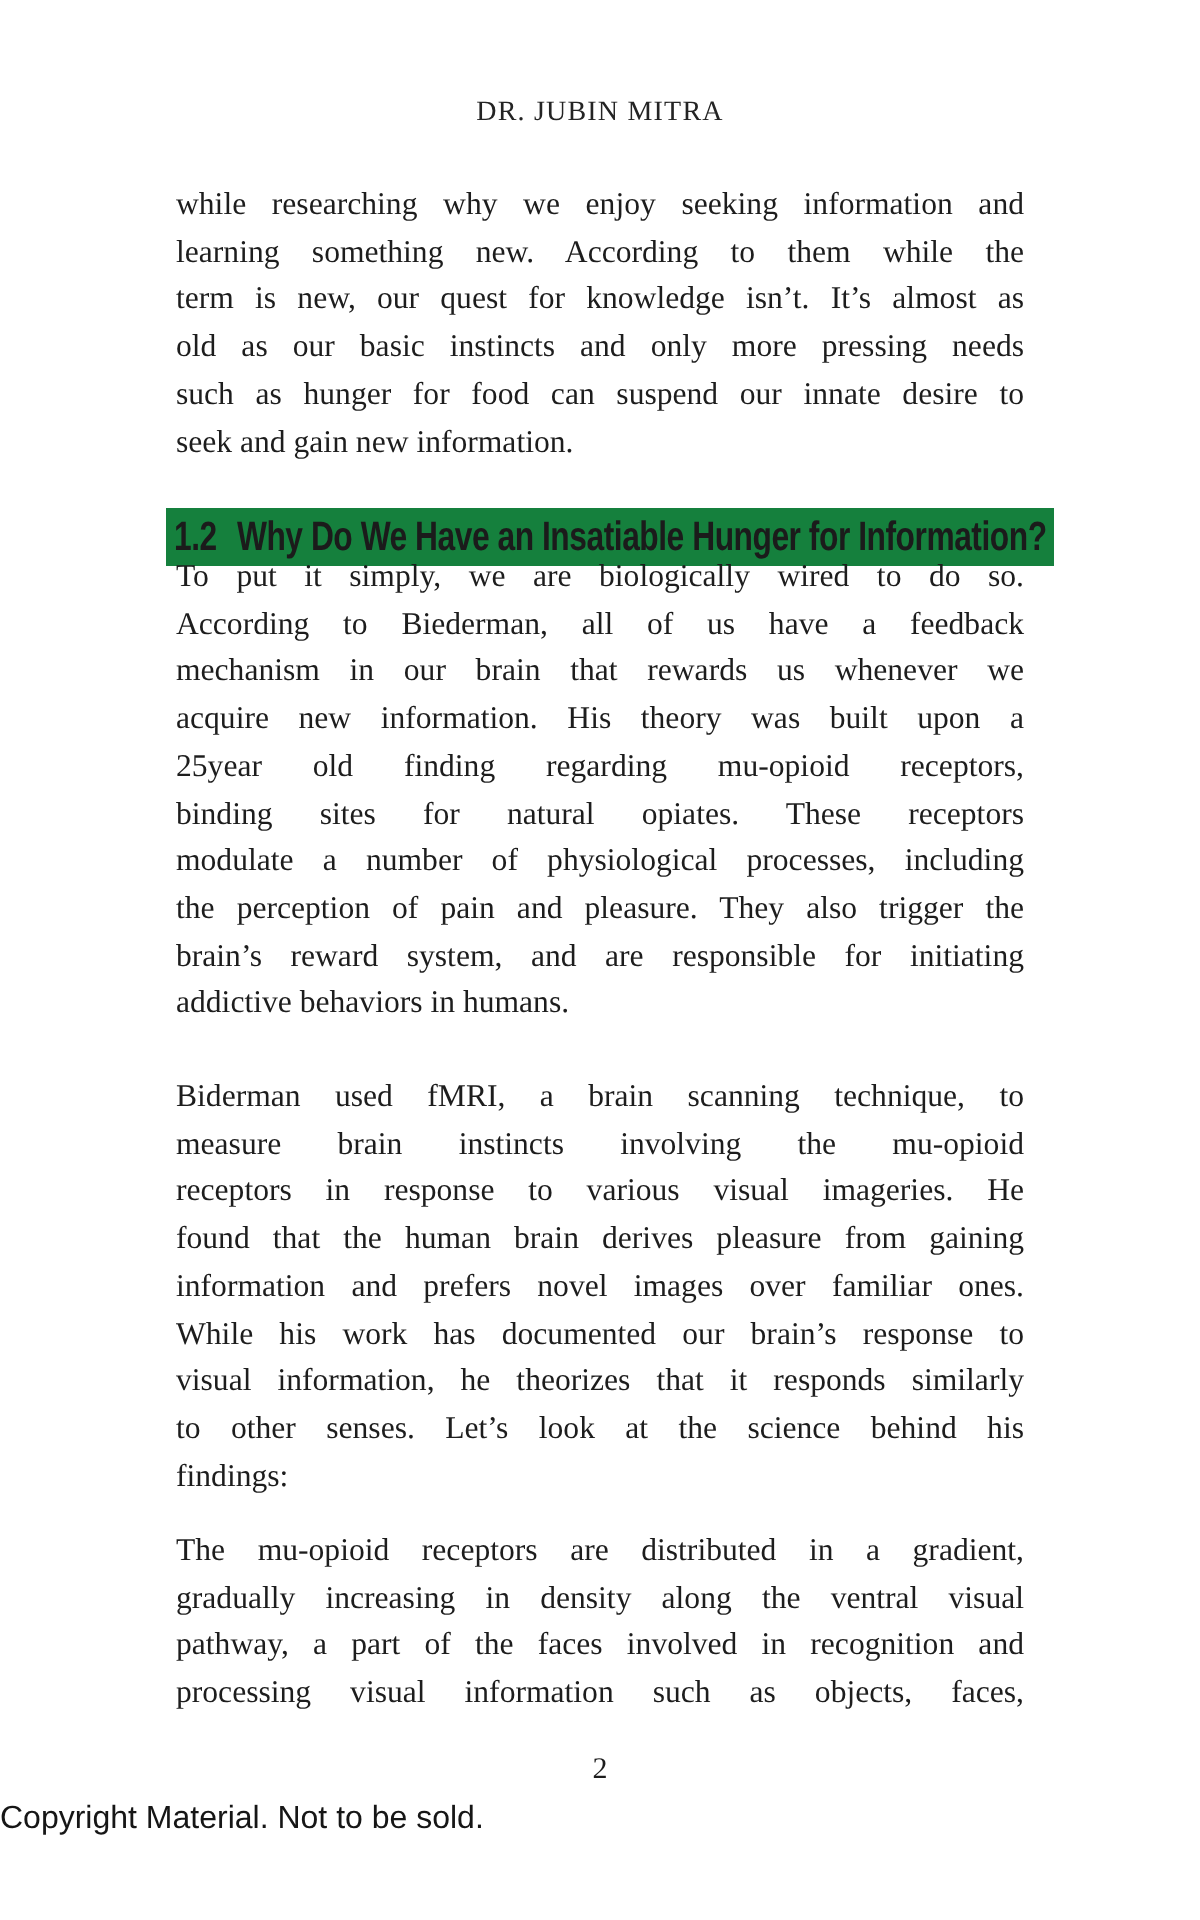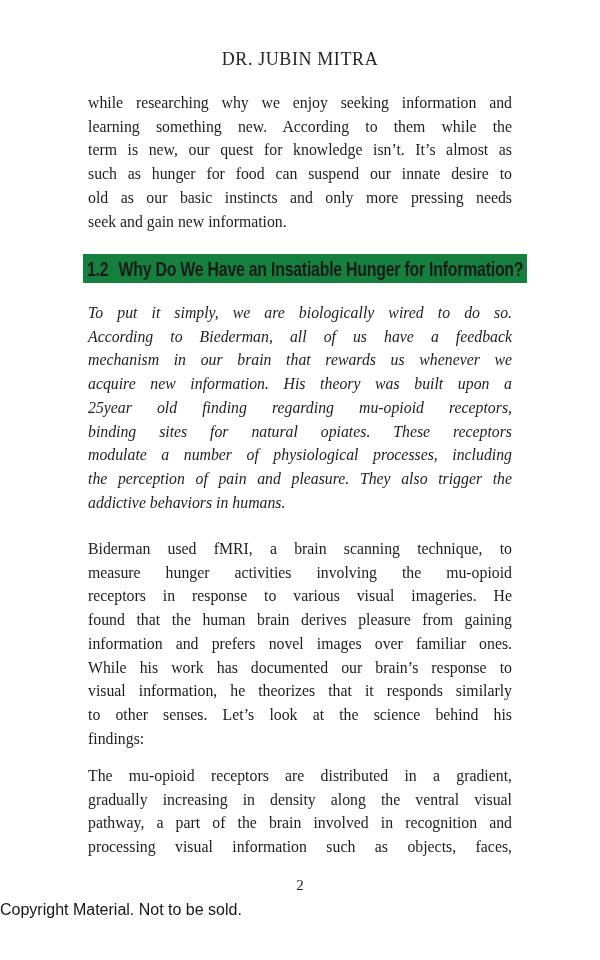--- a/index.html
+++ b/index.html
@@ -11,21 +11,21 @@
     overflow: hidden;
     font-family: "Liberation Serif", serif;
     color: #1d1d1d;
   }
   .running-head {
     position: absolute;
     top: 49px;
     left: 0;
     width: 100%;
     text-align: center;
-    font-size: 18px;
+    font-size: 14px;
     letter-spacing: 0.6px;
     color: #242424;
   }
   .column {
     position: absolute;
     left: 88px;
     top: 0;
     width: 424px;
   }
   .para {
@@ -41,21 +41,21 @@
     text-align-last: justify;
     word-spacing: -1px;
     white-space: normal;
   }
   .para .line.last {
     text-align: left;
     text-align-last: left;
     word-spacing: normal;
   }
   #para-1 { top: 91px; }
-  #para-2 { top: 301px; font-style: italic; }
+  #para-2 { top: 277px; }
   #para-3 { top: 537px; }
   #para-4 { top: 764px; }
   .section-heading {
     position: absolute;
     left: -5px;
     top: 254px;
     width: 444px;
     height: 29px;
     background: #15803d;
     display: flex;
@@ -101,60 +101,61 @@
 <div class="page">
 
   <div class="running-head">DR. JUBIN MITRA</div>
 
   <div class="column">
 
     <div class="para" id="para-1">
         <div class="line">while researching why we enjoy seeking information and</div>
         <div class="line">learning something new. According to them while the</div>
         <div class="line">term is new, our quest for knowledge isn’t. It’s almost as</div>
+        <div class="line">old as our basic instincts and only more pressing needs</div>
         <div class="line">such as hunger for food can suspend our innate desire to</div>
-        <div class="line">old as our basic instincts and only more pressing needs</div>
         <div class="line last">seek and gain new information.</div>
       </div>
 
     <div class="section-heading">
       <span class="heading-inner" style="transform: scaleX(0.774423);">
         <span class="heading-num">1.2</span>
         <span>Why Do We Have an Insatiable Hunger for Information?</span>
       </span>
     </div>
 
     <div class="para" id="para-2">
         <div class="line">To put it simply, we are biologically wired to do so.</div>
         <div class="line">According to Biederman, all of us have a feedback</div>
         <div class="line">mechanism in our brain that rewards us whenever we</div>
         <div class="line">acquire new information. His theory was built upon a</div>
         <div class="line">25year old finding regarding mu-opioid receptors,</div>
         <div class="line">binding sites for natural opiates. These receptors</div>
         <div class="line">modulate a number of physiological processes, including</div>
         <div class="line">the perception of pain and pleasure. They also trigger the</div>
+        <div class="line">brain’s reward system, and are responsible for initiating</div>
         <div class="line last">addictive behaviors in humans.</div>
       </div>
 
     <div class="para" id="para-3">
         <div class="line">Biderman used fMRI, a brain scanning technique, to</div>
-        <div class="line">measure hunger activities involving the mu-opioid</div>
+        <div class="line">measure brain instincts involving the mu-opioid</div>
         <div class="line">receptors in response to various visual imageries. He</div>
         <div class="line">found that the human brain derives pleasure from gaining</div>
         <div class="line">information and prefers novel images over familiar ones.</div>
         <div class="line">While his work has documented our brain’s response to</div>
         <div class="line">visual information, he theorizes that it responds similarly</div>
         <div class="line">to other senses. Let’s look at the science behind his</div>
         <div class="line last">findings:</div>
       </div>
 
     <div class="para" id="para-4">
         <div class="line">The mu-opioid receptors are distributed in a gradient,</div>
         <div class="line">gradually increasing in density along the ventral visual</div>
-        <div class="line">pathway, a part of the brain involved in recognition and</div>
+        <div class="line">pathway, a part of the faces involved in recognition and</div>
         <div class="line">processing visual information such as objects, faces,</div>
       </div>
 
   </div>
 
   <div class="page-number">2</div>
 
   <div class="footer-note">Copyright Material. Not to be sold.</div>
 
 </div>

